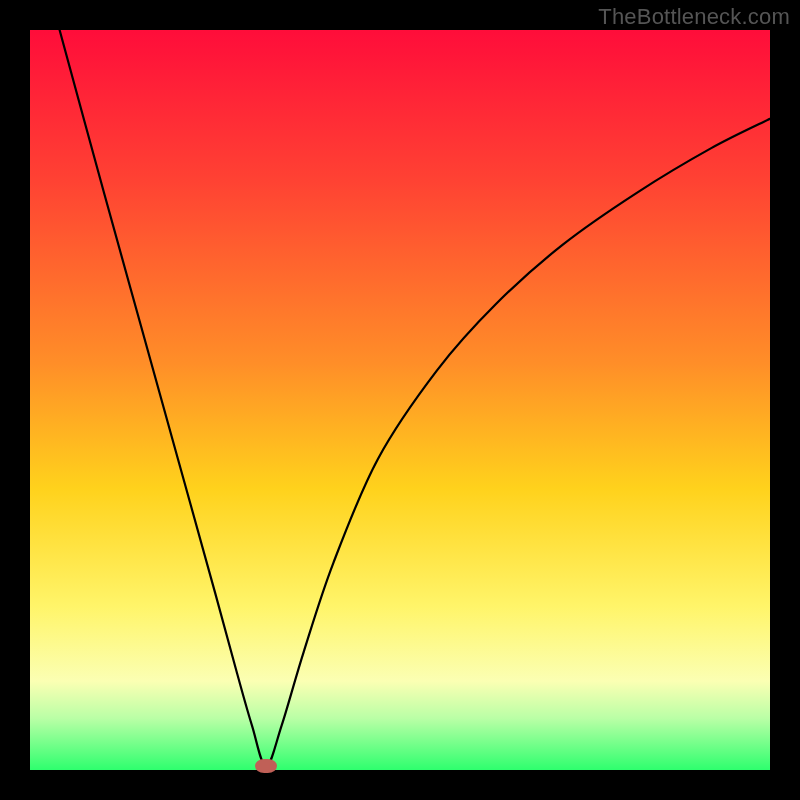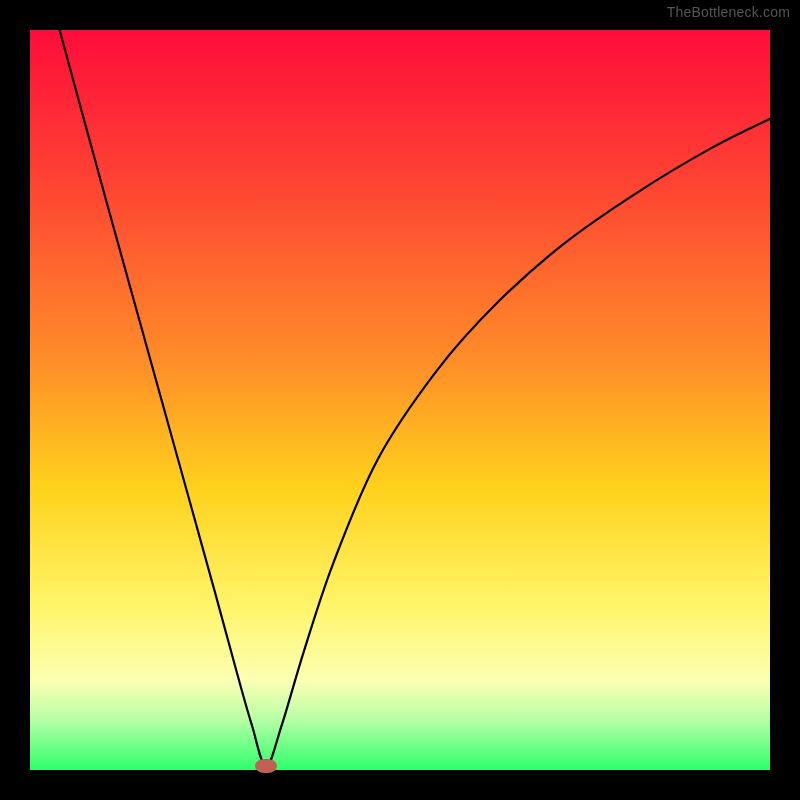--- a/index.html
+++ b/index.html
@@ -15,21 +15,21 @@
     position: relative;
     width: 800px;
     height: 800px;
     background: #000;
   }
   .watermark {
     position: absolute;
     top: 4px;
     right: 10px;
     color: #555;
-    font-size: 14px;
+    font-size: 22px;
     font-weight: 500;
     letter-spacing: 0.2px;
     z-index: 10;
   }
   .plot-area {
     position: absolute;
     left: 30px;
     top: 30px;
     width: 740px;
     height: 740px;

